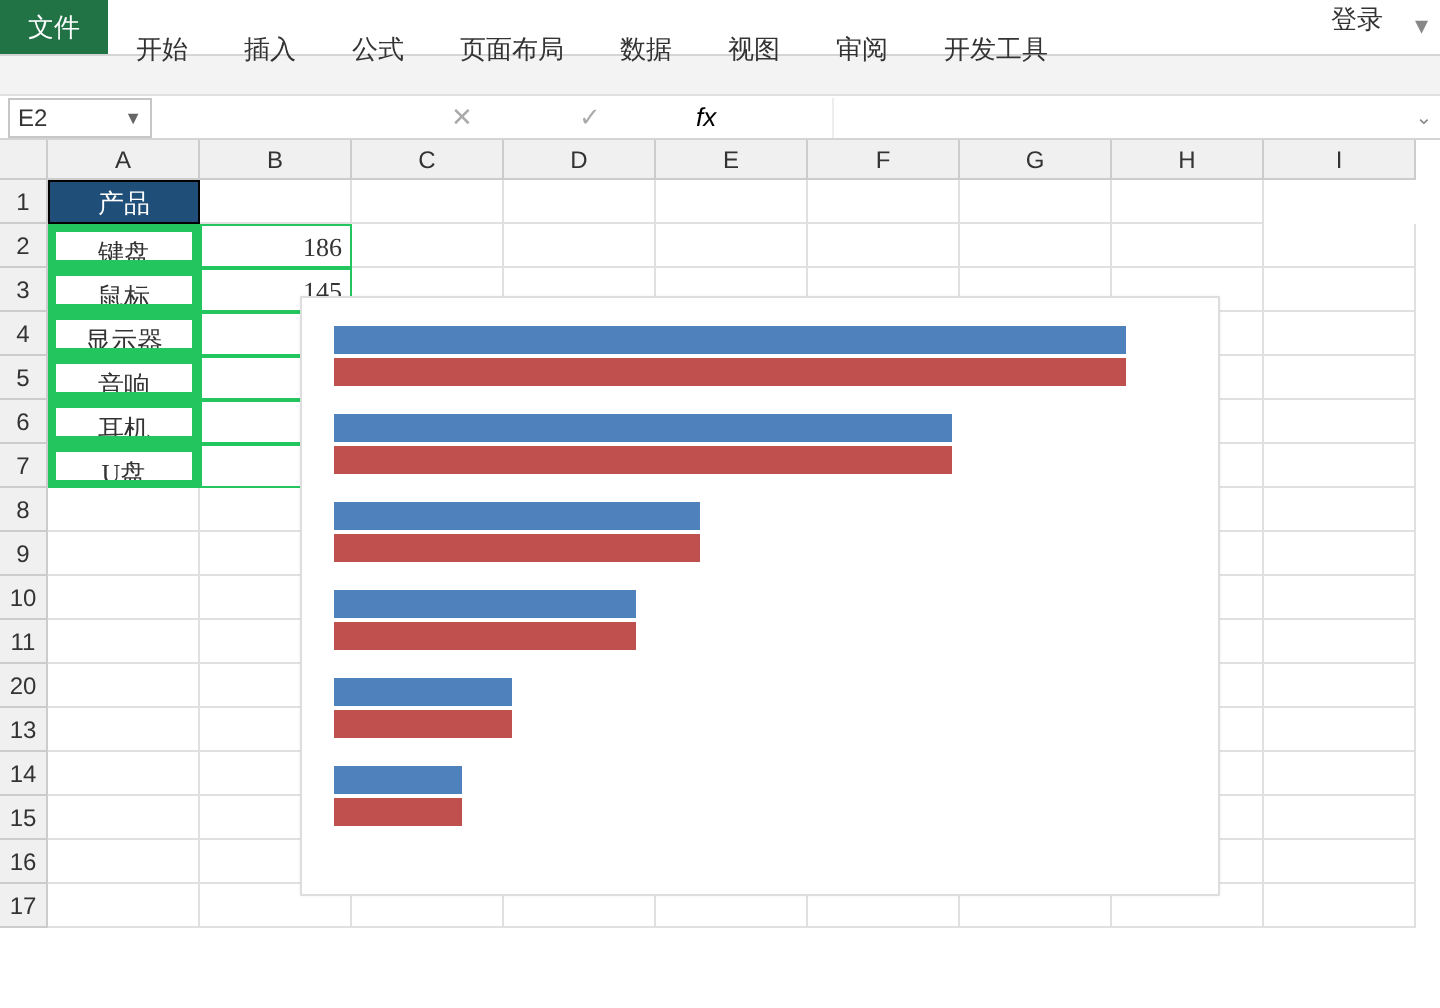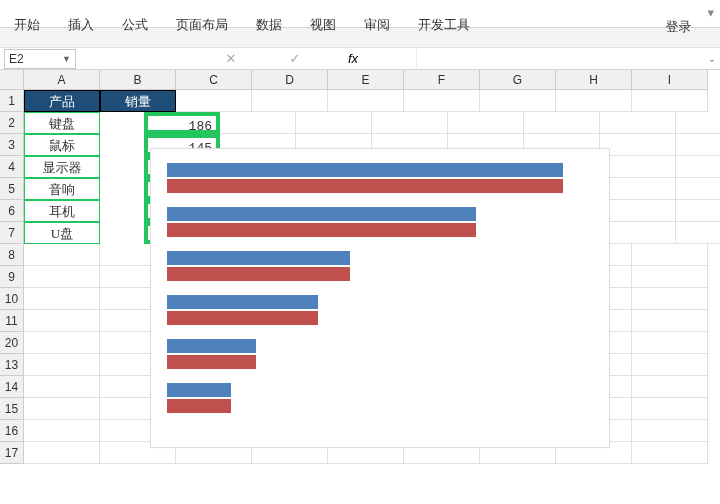--- a/index.html
+++ b/index.html
@@ -3,21 +3,21 @@
 <meta charset="utf-8">
 <style>
   * { box-sizing: border-box; margin: 0; padding: 0; font-family: "Microsoft YaHei", SimSun, sans-serif; }
   body { width: 720px; height: 504px; background: #fff; overflow: hidden; font-size: 13px; color: #333; }
 
   
   .ribbon { display: flex; align-items: stretch; height: 28px; background: #fff; border-bottom: 1px solid #d4d4d4; }
   .ribbon .file-tab { background: #217346; color: #fff; padding: 5px 14px; font-size: 13px; }
   .ribbon .tab { padding: 16px 14px; color: #333; cursor: pointer; }
   .ribbon .spacer { flex: 1; }
-  .ribbon .login { padding: 18px 10px; color: #333; cursor: pointer; }
+  .ribbon .login { padding: 1px 10px; color: #333; cursor: pointer; }
   .ribbon .chev { padding: 5px 6px; color: #888; }
 
   .thin-bar { height: 20px; background: #f3f3f3; border-bottom: 1px solid #e0e0e0; }
 
   
   .fxrow { display: flex; align-items: center; height: 22px; border-bottom: 1px solid #d4d4d4; background: #fff; gap: 42px; }
   .namebox { width: 72px; height: 20px; margin: 1px 0 1px 4px; border: 1px solid #c6c6c6; background: #fff; display: flex; align-items: center; padding: 0 4px; font-size: 12px; }
   .namebox .dd { margin-left: auto; color: #666; font-size: 9px; }
   .fxgap { width: 60px; }
   .fxbtn { width: 22px; text-align: center; color: #aaa; font-size: 13px; }
@@ -31,35 +31,36 @@
   .colheads { position: absolute; left: 24px; top: 0; height: 20px; display: flex; }
   .colhead { width: 76px; height: 20px; background: #f0f0f0; border-right: 1px solid #ccc; border-bottom: 1px solid #ccc; text-align: center; font-size: 12px; line-height: 20px; color: #333; }
   .rowheads { position: absolute; left: 0; top: 20px; width: 24px; }
   .rowhead { width: 24px; height: 22px; background: #f0f0f0; border-right: 1px solid #ccc; border-bottom: 1px solid #ccc; text-align: center; font-size: 12px; line-height: 22px; color: #333; }
   .cells { position: absolute; left: 24px; top: 20px; }
   .cellrow { display: flex; }
   .cell { width: 76px; height: 22px; border-right: 1px solid #e0e0e0; border-bottom: 1px solid #e0e0e0; font-size: 13px; line-height: 22px; padding: 0 4px; overflow: hidden; white-space: nowrap; }
 
   
   .th { background: #1f4e78; color: #fff; text-align: center; border: 1px solid #000; font-family: SimSun, serif; }
-  .td-left { text-align: center; border: 1px solid #22c55e; font-family: SimSun, serif; }
-  .td-right { text-align: right; border: 4px solid #22c55e; font-family: Liberation Mono, monospace; margin-left: 44px; }
+  .td-left { text-align: center; border: 4px solid #22c55e; font-family: SimSun, serif; }
+  .td-right { text-align: right; border: 1px solid #22c55e; font-family: Liberation Serif, serif; }
 
   
   .chart { position: absolute; left: 150px; top: 78px; width: 460px; height: 300px; background: #fff; border: 1px solid #ddd; box-shadow: 0 0 2px rgba(0,0,0,0.05); }
   .plot { position: absolute; left: 16px; top: 14px; right: 16px; bottom: 14px; }
   .bargroup { margin-bottom: 14px; }
   .bar { height: 14px; }
   .bar.blue { background: #4f81bd; }
   .bar.red  { background: #c0504d; margin-top: 2px; }
 </style>
 </head>
 <body>
 
 <div class="ribbon">
+  <div class="file-tab">文件</div>
   <div class="tab">开始</div>
   <div class="tab">插入</div>
   <div class="tab">公式</div>
   <div class="tab">页面布局</div>
   <div class="tab">数据</div>
   <div class="tab">视图</div>
   <div class="tab">审阅</div>
   <div class="tab">开发工具</div>
   <div class="spacer"></div>
   <div class="login">登录</div>
@@ -113,21 +114,20 @@
     <div class="rowhead">14</div>
     <div class="rowhead">15</div>
     <div class="rowhead">16</div>
     <div class="rowhead">17</div>
   </div>
 
   <div class="cells">
 
     <div class="cellrow">
       <div class="cell th">产品</div>
-      <div class="cell th">销量</div>
       <div class="cell"></div>
       <div class="cell"></div>
       <div class="cell"></div>
       <div class="cell"></div>
       <div class="cell"></div>
       <div class="cell"></div>
       <div class="cell"></div>
     </div>
 
     <div class="cellrow">

